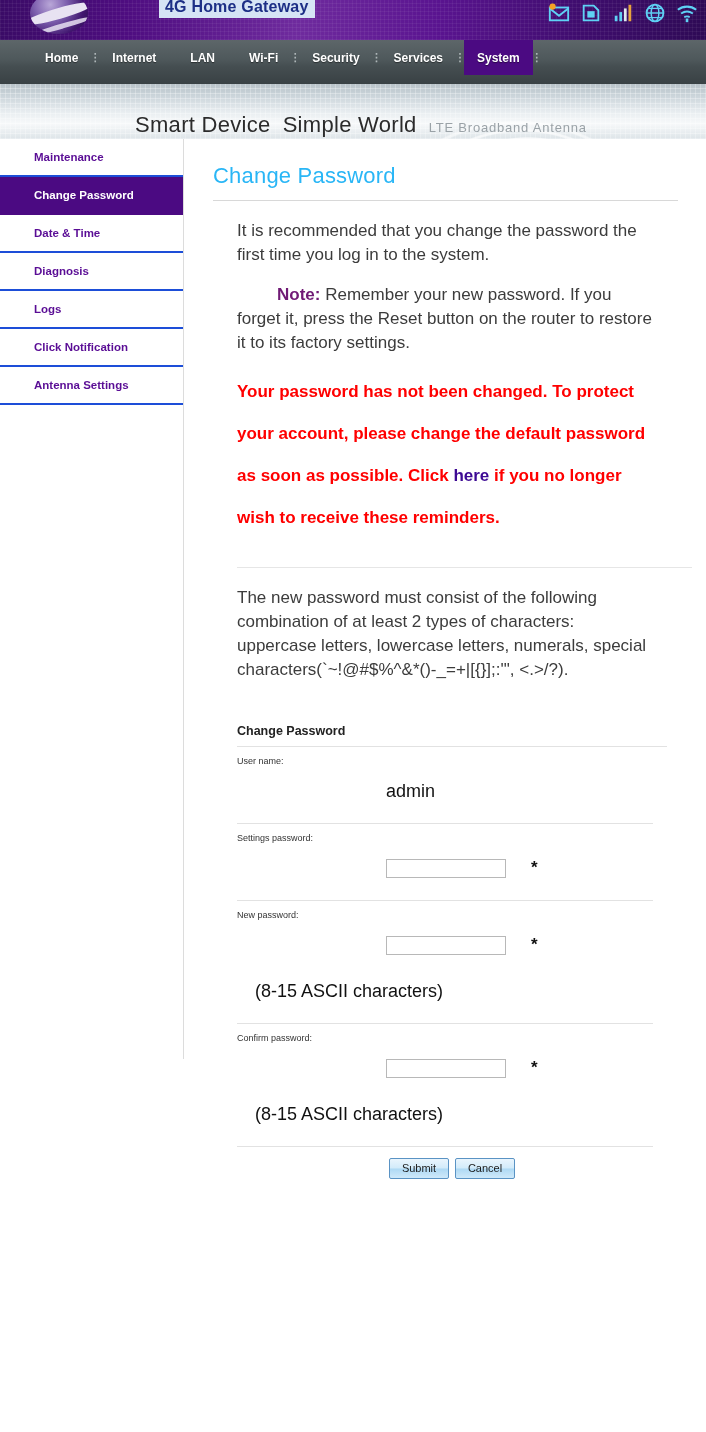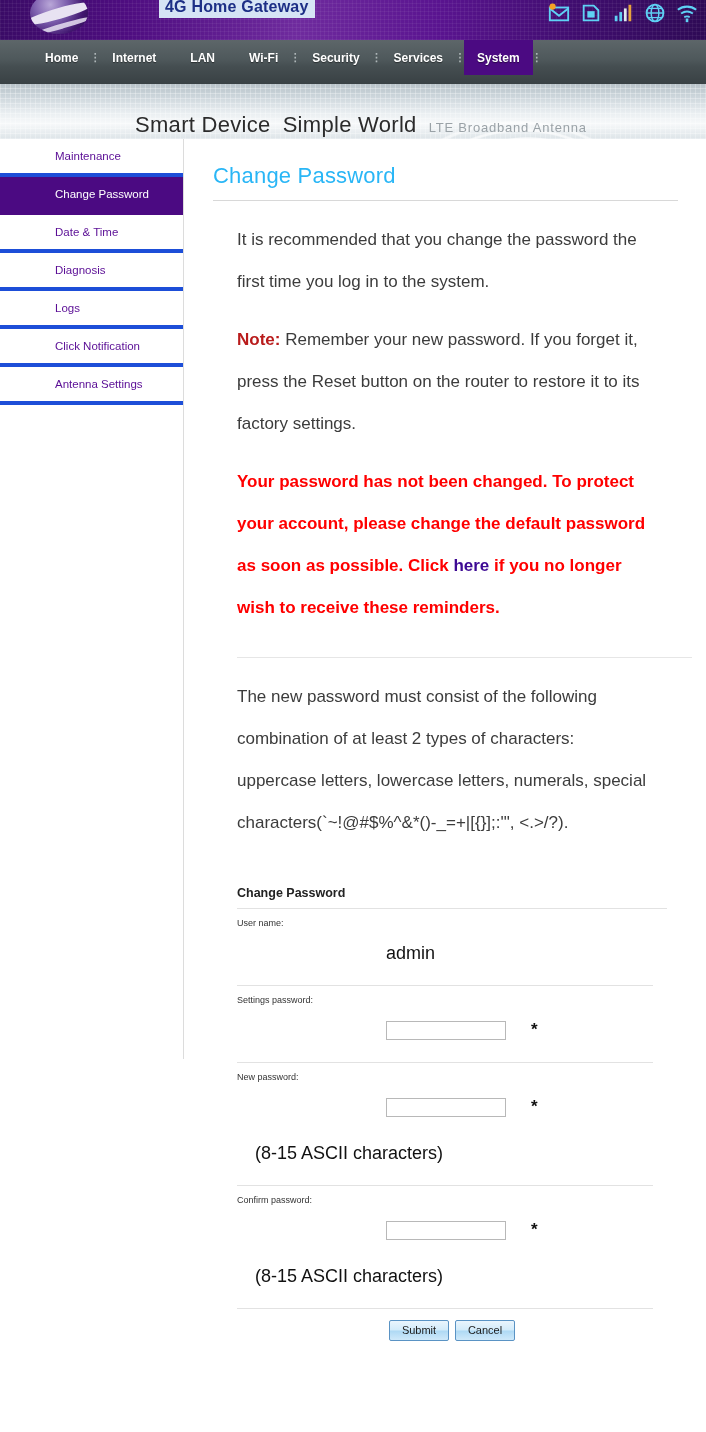--- a/index.html
+++ b/index.html
@@ -125,41 +125,41 @@
 
   
   .sidebar {
     position:absolute; left:0; top:0;
     width:184px; height:920px;
     border-right:1px solid #dcdcdc;
     background:#ffffff;
   }
   .side-item {
     height:38px; display:flex; align-items:center;
-    padding-left:55px;
-    font-size:11.5px; font-weight:normal; color:#5a0d95;
-    border-bottom:4px solid #1d4ed8;
+    padding-left:34px;
+    font-size:11.5px; font-weight:bold; color:#5a0d95;
+    border-bottom:2px solid #1d4ed8;
     cursor:pointer; white-space:nowrap;
   }
   .side-item.active { background:#4b0a82; color:#ffffff; border-bottom-color:#4b0a82; }
 
   
   .main { position:absolute; left:184px; top:0; width:522px; }
   .page-title {
     color:#29b6f6; font-size:22px; font-weight:normal;
     padding: 24px 0 0 29px; letter-spacing:.2px;
   }
   .title-rule { margin:11px 0 0 29px; width:465px; height:1px; background:#d8d8d8; }
 
   .content { padding: 18px 0 0 53px; width:469px; }
   .para {
-    font-size:17px; color:#3c3c3c; line-height:42px;
+    font-size:17px; color:#3c3c3c; line-height:24px;
     margin:0 0 0 0; padding-bottom: 16px;
   }
-  .para b { font-weight:bold; color:#b91c1c; }
+  .para b { font-weight:bold; color:#701a75;margin-left:40px; }
   .warn {
     font-size:17px; color:#ff0000; font-weight:bold; line-height:42px;
     margin:0; padding-bottom: 16px;
   }
   .warn a { color:#3d0a94; text-decoration:none; }
   .rule { width:455px; height:1px; background:#e6e6e6; margin: 12px 0 0 0; }
 
   
   .form-wrap { padding: 26px 0 0 53px; width:469px; }
   .form-title { font-size:12.5px; font-weight:bold; color:#222; }

